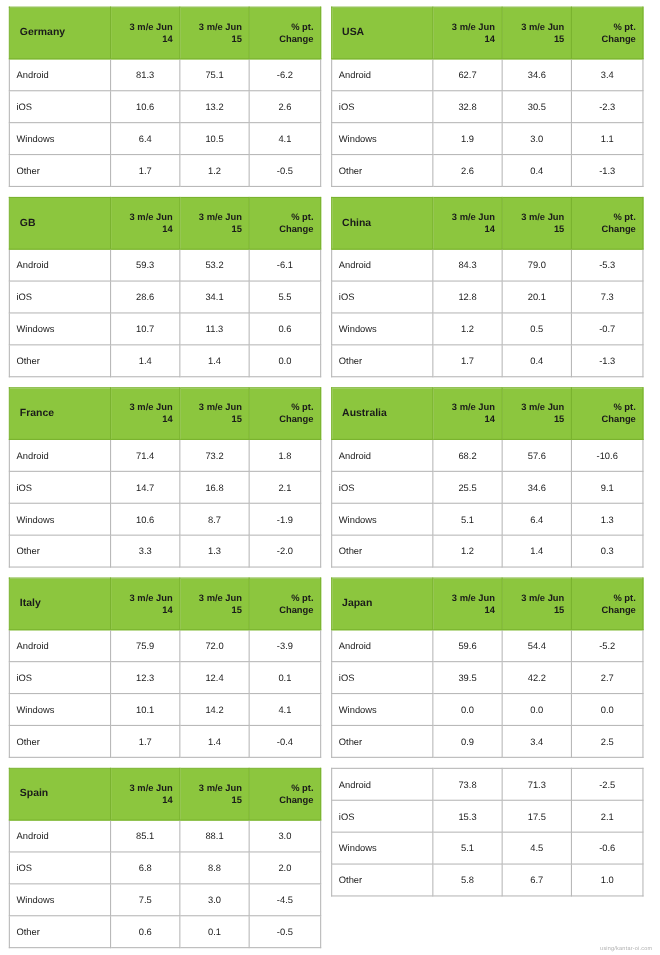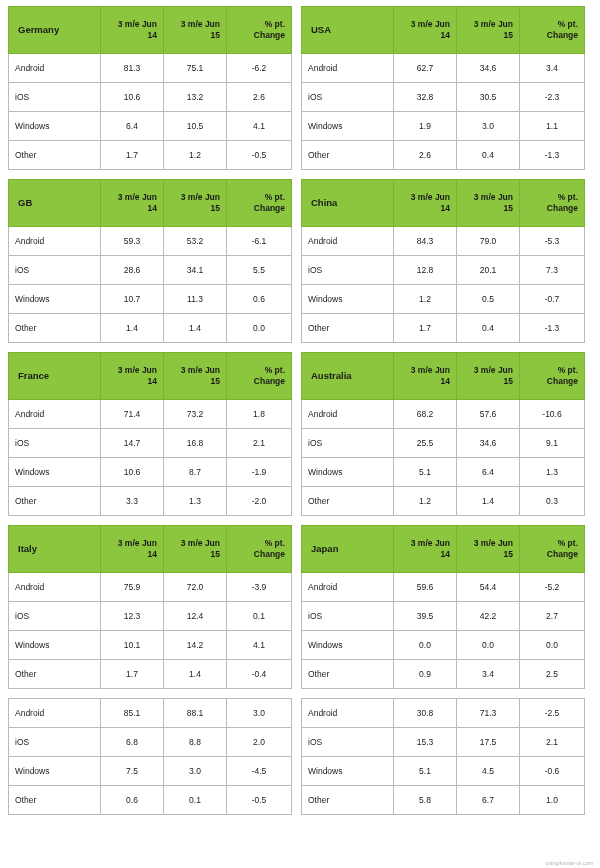--- a/index.html
+++ b/index.html
@@ -251,20 +251,26 @@
     </table>
 
     <table class="block">
       <colgroup>
           <col class="col-country">
           <col class="col-val">
           <col class="col-val">
           <col class="col-chg">
         </colgroup>
       <tbody>
+        <tr class="header-row">
+          <td class="country">Spain</td>
+          <td>3 m/e Jun 14</td>
+          <td>3 m/e Jun 15</td>
+          <td>% pt. Change</td>
+        </tr>
         <tr>
           <td class="label">Android</td>
           <td class="num">85.1</td>
           <td class="num">88.1</td>
           <td class="num">3.0</td>
         </tr>
         <tr>
           <td class="label">iOS</td>
           <td class="num">6.8</td>
           <td class="num">8.8</td>
@@ -456,21 +462,21 @@
     <table class="block">
       <colgroup>
           <col class="col-country">
           <col class="col-val">
           <col class="col-val">
           <col class="col-chg">
         </colgroup>
       <tbody>
         <tr>
           <td class="label">Android</td>
-          <td class="num">30.8</td>
+          <td class="num">73.8</td>
           <td class="num">71.3</td>
           <td class="num">-2.5</td>
         </tr>
         <tr>
           <td class="label">iOS</td>
           <td class="num">15.3</td>
           <td class="num">17.5</td>
           <td class="num">2.1</td>
         </tr>
         <tr>

